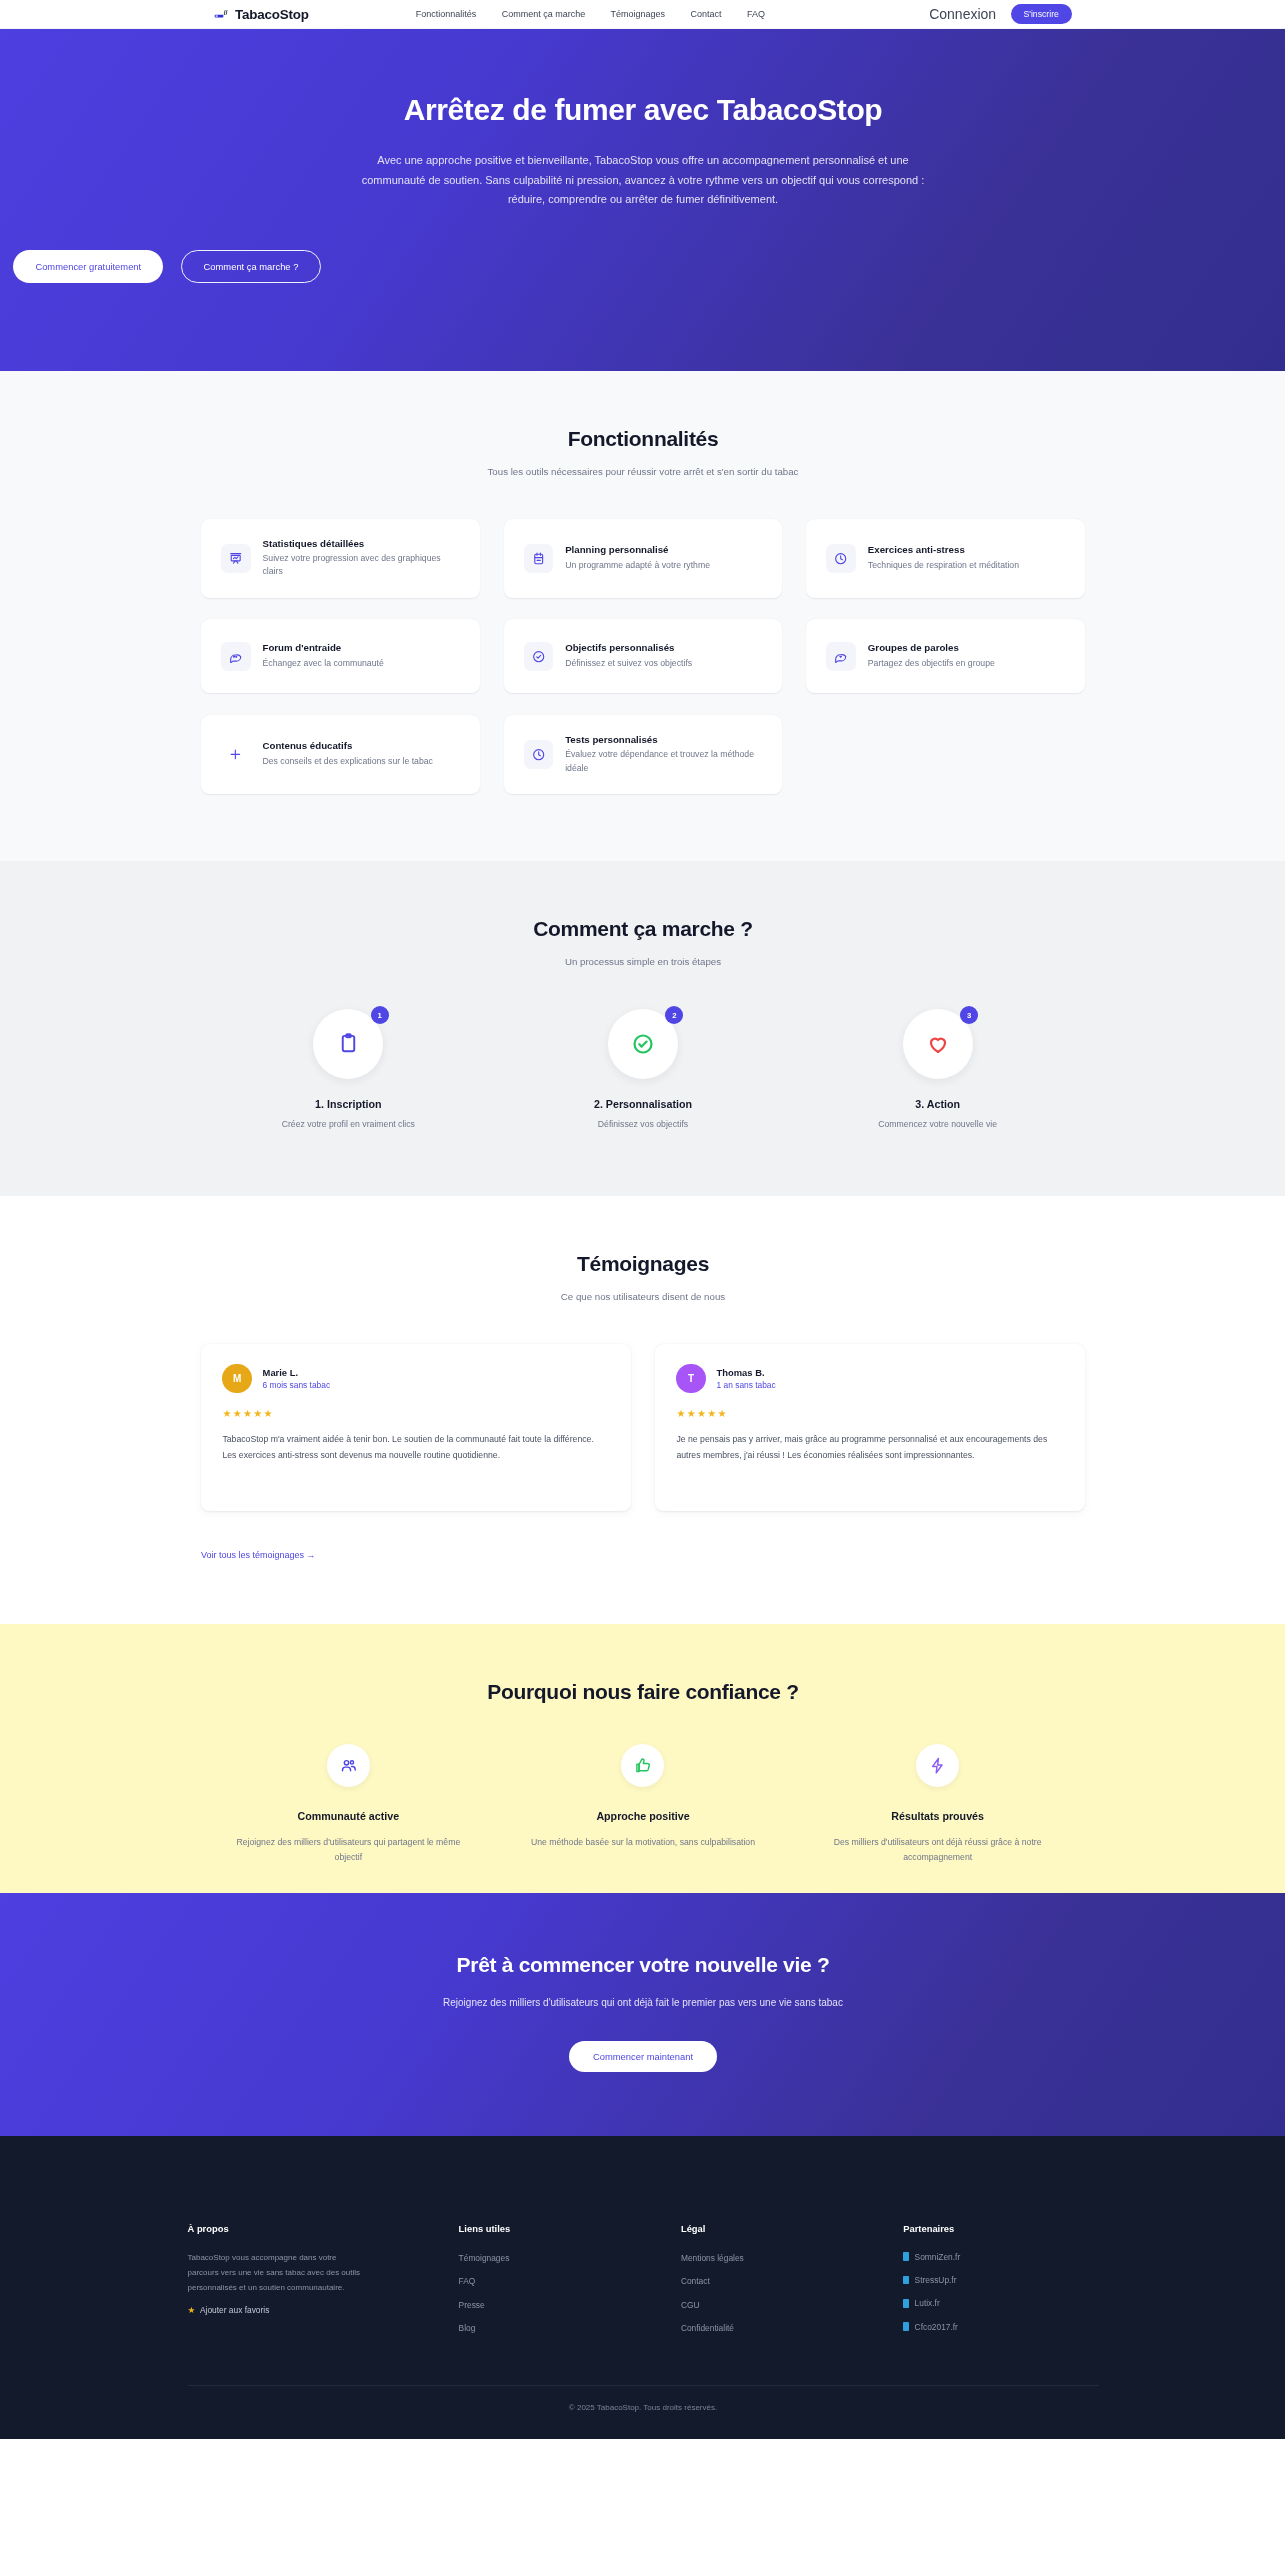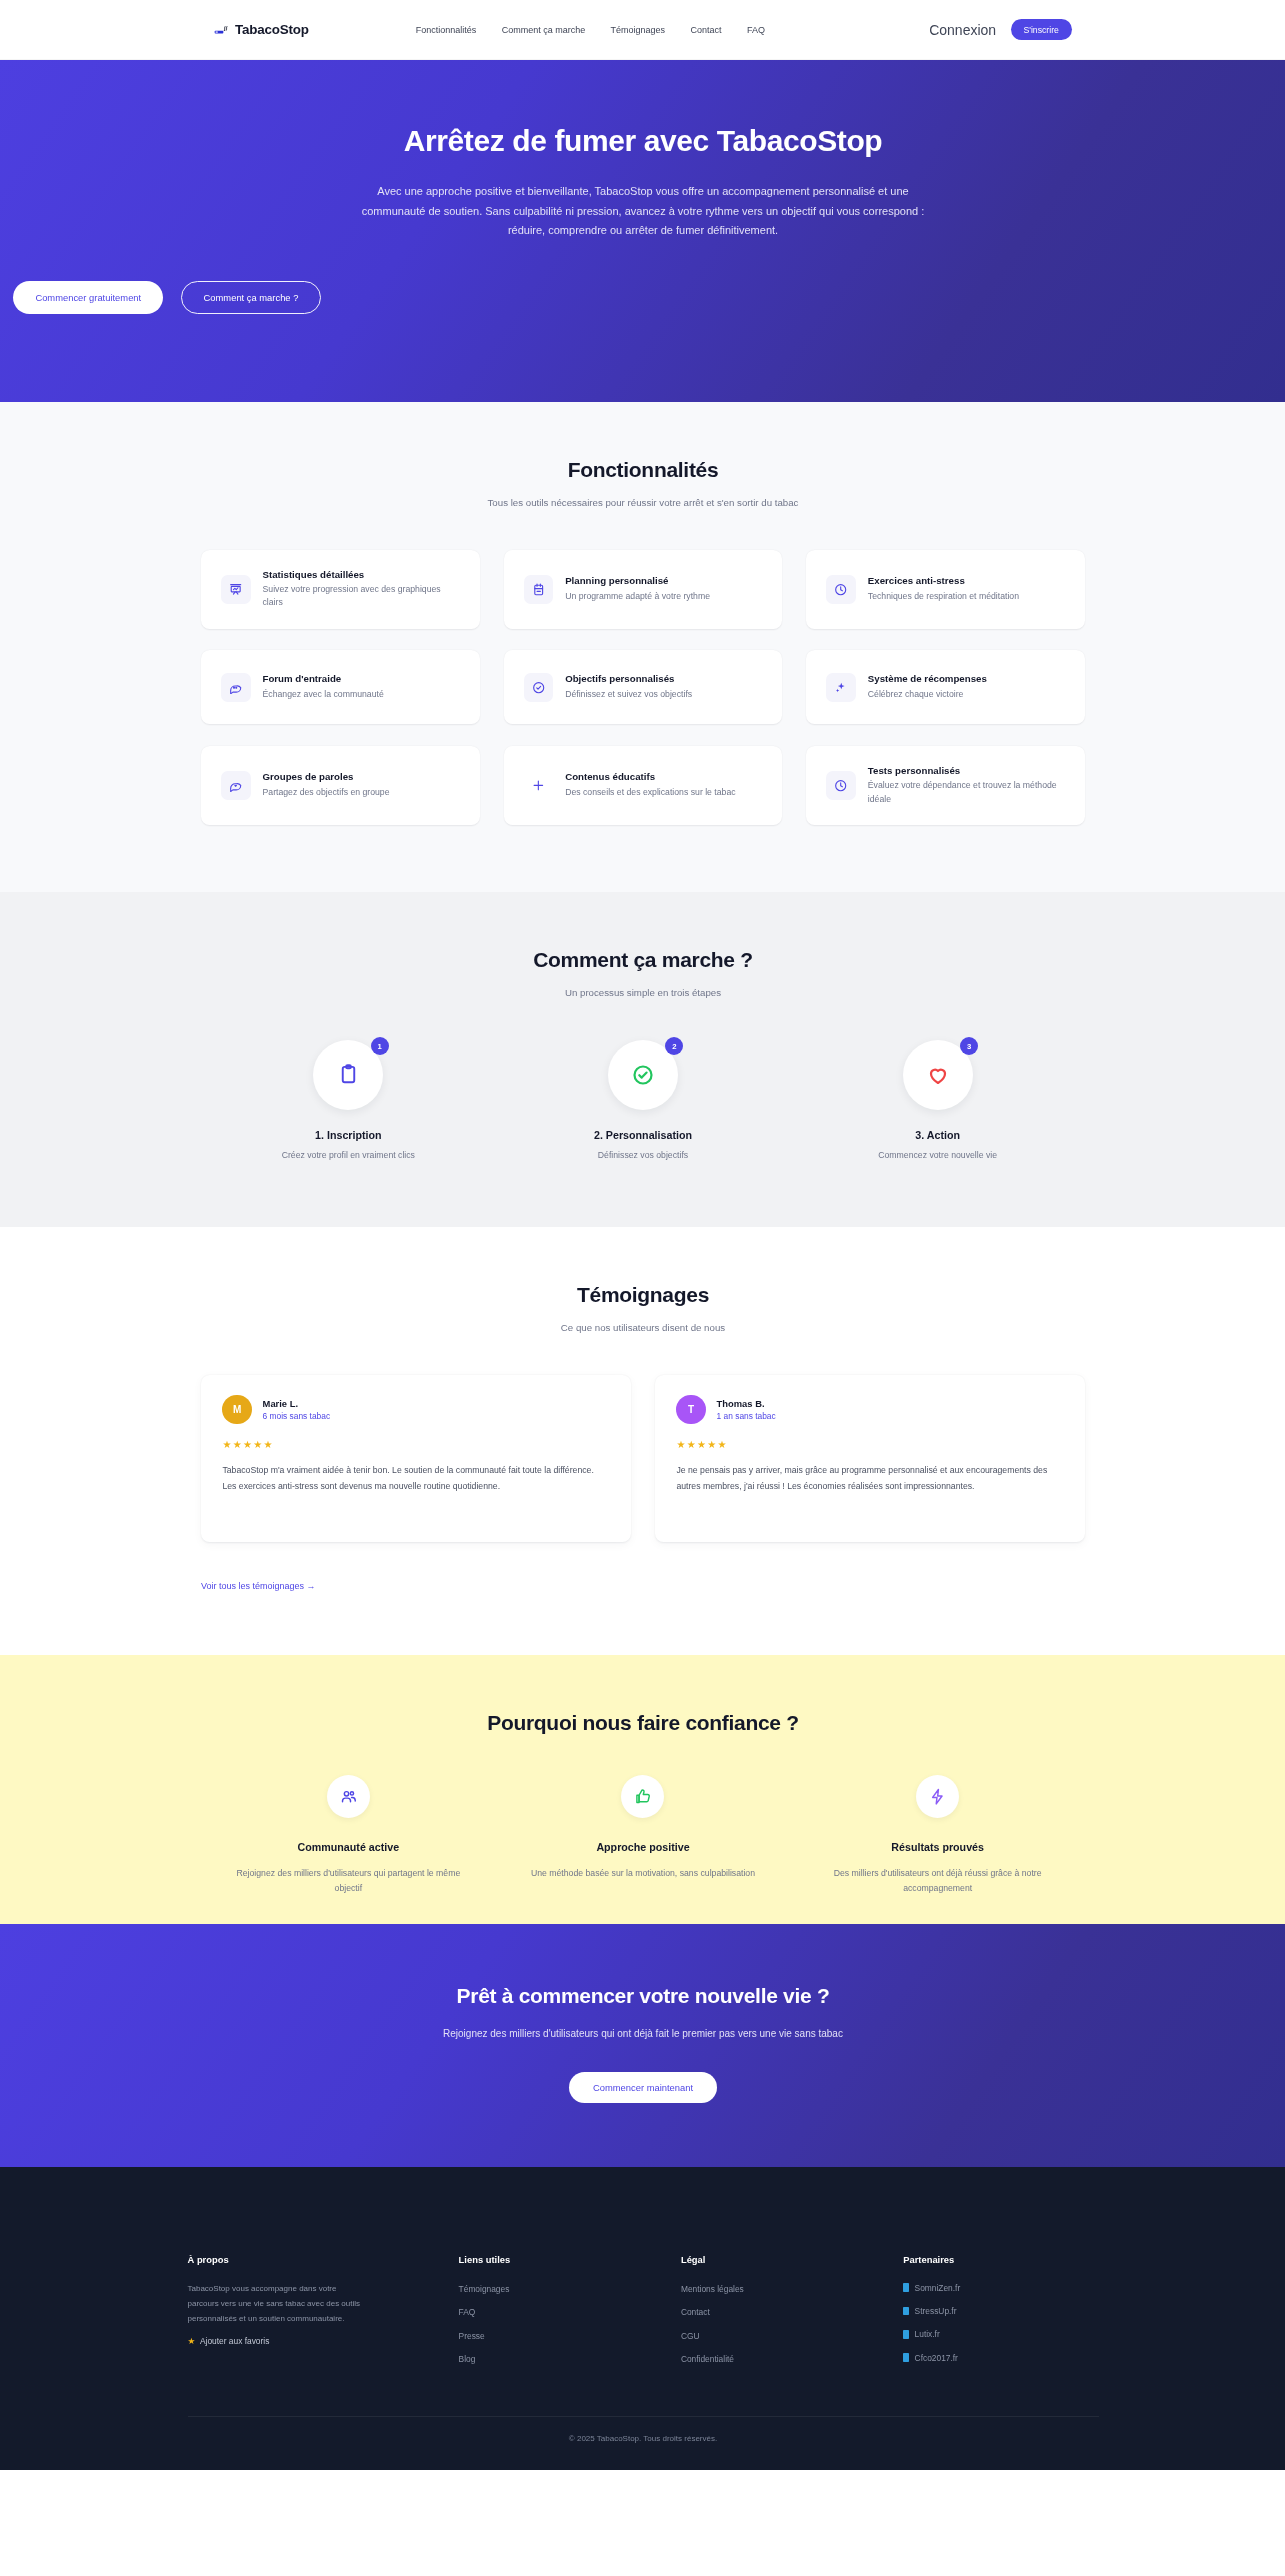--- a/index.html
+++ b/index.html
@@ -8,21 +8,21 @@
     width: 1286px;
     font-family: "Liberation Sans", "DejaVu Sans", sans-serif;
     background: #ffffff;
     color: #1f2330;
     -webkit-font-smoothing: antialiased;
   }
   .page { width: 1286px; }
 
   
   .navbar {
-    height: 60px;
+    height: 29px;
     background: #ffffff;
     display: flex;
     align-items: center;
     width: 100%;
     border-bottom: 0.7px solid rgba(0,0,0,0.04);
   }
   .nav-inner {
     width: 884px;
     margin: 0 auto;
     display: flex;
@@ -473,32 +473,20 @@
                 <circle cx="12" cy="12" r="9"></circle>
                 <path d="M8.5 12.2l2.3 2.3 4.7-4.8"></path>
               </svg>
           </span>
           <span class="feat-txt">
             <h3>Objectifs personnalisés</h3>
             <p>Définissez et suivez vos objectifs</p>
           </span>
         </div>
 
-        <div class="feat-card">
-          <span class="feat-icon">
-            <svg width="13.4" height="13.4" viewBox="0 0 24 24" fill="#4f46e5">
-                <path d="M13 3l1.6 4.4L19 9l-4.4 1.6L13 15l-1.6-4.4L7 9l4.4-1.6z"></path>
-                <path d="M6.5 14l.8 2.2 2.2.8-2.2.8-.8 2.2-.8-2.2L3.5 17l2.2-.8z"></path>
-              </svg>
-          </span>
-          <span class="feat-txt">
-            <h3>Système de récompenses</h3>
-            <p>Célébrez chaque victoire</p>
-          </span>
-        </div>
 
         <div class="feat-card">
           <span class="feat-icon">
             <svg width="13.4" height="13.4" viewBox="0 0 24 24" fill="none" stroke="#4f46e5" stroke-width="2" stroke-linecap="round" stroke-linejoin="round">
                 <path d="M21 11.5a8 8 0 0 1-8 8H7l-4 3v-6a8 8 0 0 1 8-8h2a8 8 0 0 1 8 3z"></path>
                 <path d="M11.9 14.3l-2-1.9a1.3 1.3 0 0 1 1.9-1.8l.1.1.1-.1a1.3 1.3 0 0 1 1.9 1.8z" fill="#4f46e5" stroke="none"></path>
               </svg>
           </span>
           <span class="feat-txt">
             <h3>Groupes de paroles</h3>

